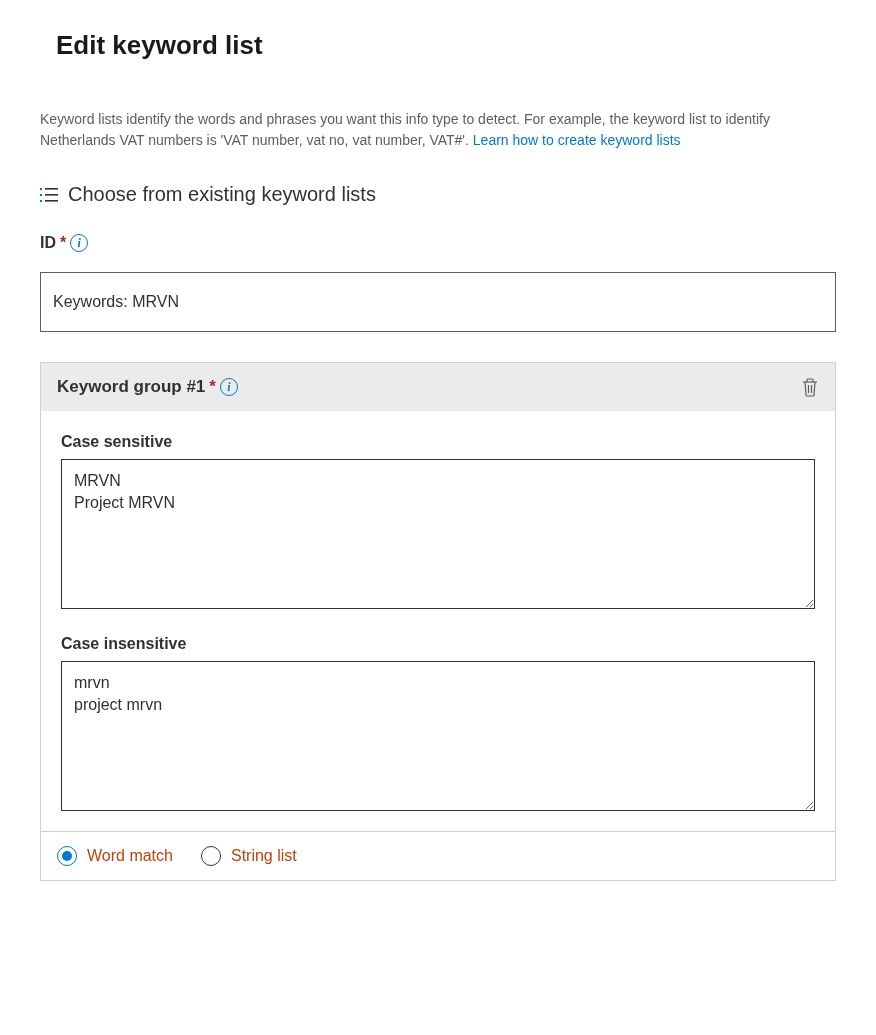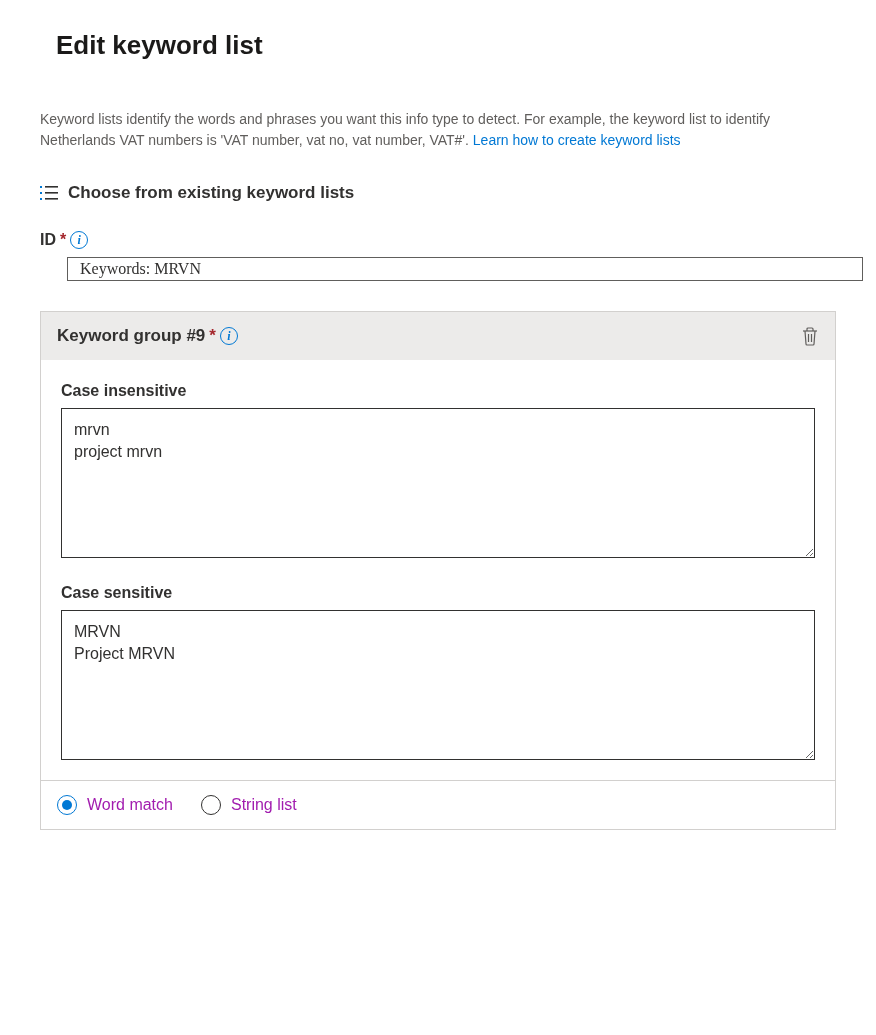--- a/index.html
+++ b/index.html
@@ -29,56 +29,55 @@
       cursor: pointer;
     }
     .choose-row {
       display: flex;
       align-items: center;
       gap: 10px;
       margin-bottom: 28px;
       cursor: pointer;
     }
     .choose-row .label {
-      font-size: 17px;
-      font-weight: 700;
+      font-size: 20px;
+      font-weight: 400;
       color: #323130;
     }
     .list-icon svg { display: block; }
     .id-label {
       font-size: 16px;
       font-weight: 600;
-      margin-bottom: 8px;
+      margin-bottom: 20px;
       display: flex;
       gap: 4px;
     }
     .req { color: #a4262c; }
     .info-icon {
       display: inline-flex;
       width: 18px; height: 18px;
       border: 1.4px solid #0078d4;
       border-radius: 50%;
       align-items: center;
       justify-content: center;
       font-size: 12px;
       color: #0078d4;
       font-family: Georgia, serif;
       font-style: italic;
       line-height: 1;
       cursor: pointer;
     }
     .text-input {
       width: 100%;
-      padding: 2px 12px;
-      font-size: 16px;
-      font-family: Liberation Serif, serif;
+      padding: 20px 12px;
+      font-size: 16px;
+      font-family: Liberation Sans, sans-serif;
       border: 1px solid #605e5c;
       outline: none;
       color: #323130;
-      margin-left: 27px;
     }
     .gap { height: 30px; }
     .panel {
       border: 1px solid #d2d0ce;
     }
     .panel-header {
       background: #ecebea;
       padding: 14px 16px;
       display: flex;
       align-items: center;
@@ -143,21 +142,21 @@
     .radio.selected .circle {
       border-color: #0078d4;
     }
     .radio.selected .dot {
       width: 10px; height: 10px;
       border-radius: 50%;
       background: #0078d4;
     }
     .radio .radio-label {
       font-size: 16px;
-      color: #a21caf;
+      color: #c2410c;
     }
   </style>
 </head>
 <body>
 
 
 
 <h1 class="title">Edit keyword list</h1>
 
 <div class="description">
@@ -183,45 +182,45 @@
   <span class="req">*</span>
   <span class="info-icon">i</span>
 </div>
 <input type="text" class="text-input" value="Keywords: MRVN" style="">
 
 <div class="gap"></div>
 
 <div class="panel">
   <div class="panel-header">
     <div class="panel-header-left">
-      <span>Keyword group #9</span>
+      <span>Keyword group #1</span>
       <span class="req">*</span>
       <span class="info-icon">i</span>
     </div>
     <span class="trash">
       <svg width="18" height="20" viewBox="0 0 18 20" fill="none" stroke="#605e5c" stroke-width="1.2">
         <path d="M2 5 h14"></path>
         <path d="M6 5 V3 a1 1 0 0 1 1 -1 h4 a1 1 0 0 1 1 1 V5"></path>
         <path d="M4 5 l1 13 a1 1 0 0 0 1 1 h6 a1 1 0 0 0 1 -1 l1 -13"></path>
         <path d="M7.5 8 v8"></path>
         <path d="M10.5 8 v8"></path>
       </svg>
     </span>
   </div>
 
   <div class="panel-body">
     <div class="section">
+      <div class="field-label">Case sensitive</div>
+      <textarea class="area" style="">MRVN
+Project MRVN</textarea>
+    </div>
+    <div class="section">
       <div class="field-label">Case insensitive</div>
       <textarea class="area" style="">mrvn
 project mrvn</textarea>
-    </div>
-    <div class="section">
-      <div class="field-label">Case sensitive</div>
-      <textarea class="area" style="">MRVN
-Project MRVN</textarea>
     </div>
   </div>
 
   <div class="panel-footer">
     <div class="radio selected">
       <span class="circle">
           <span class="dot"></span>
         </span>
       <span class="radio-label">Word match</span>
     </div>

